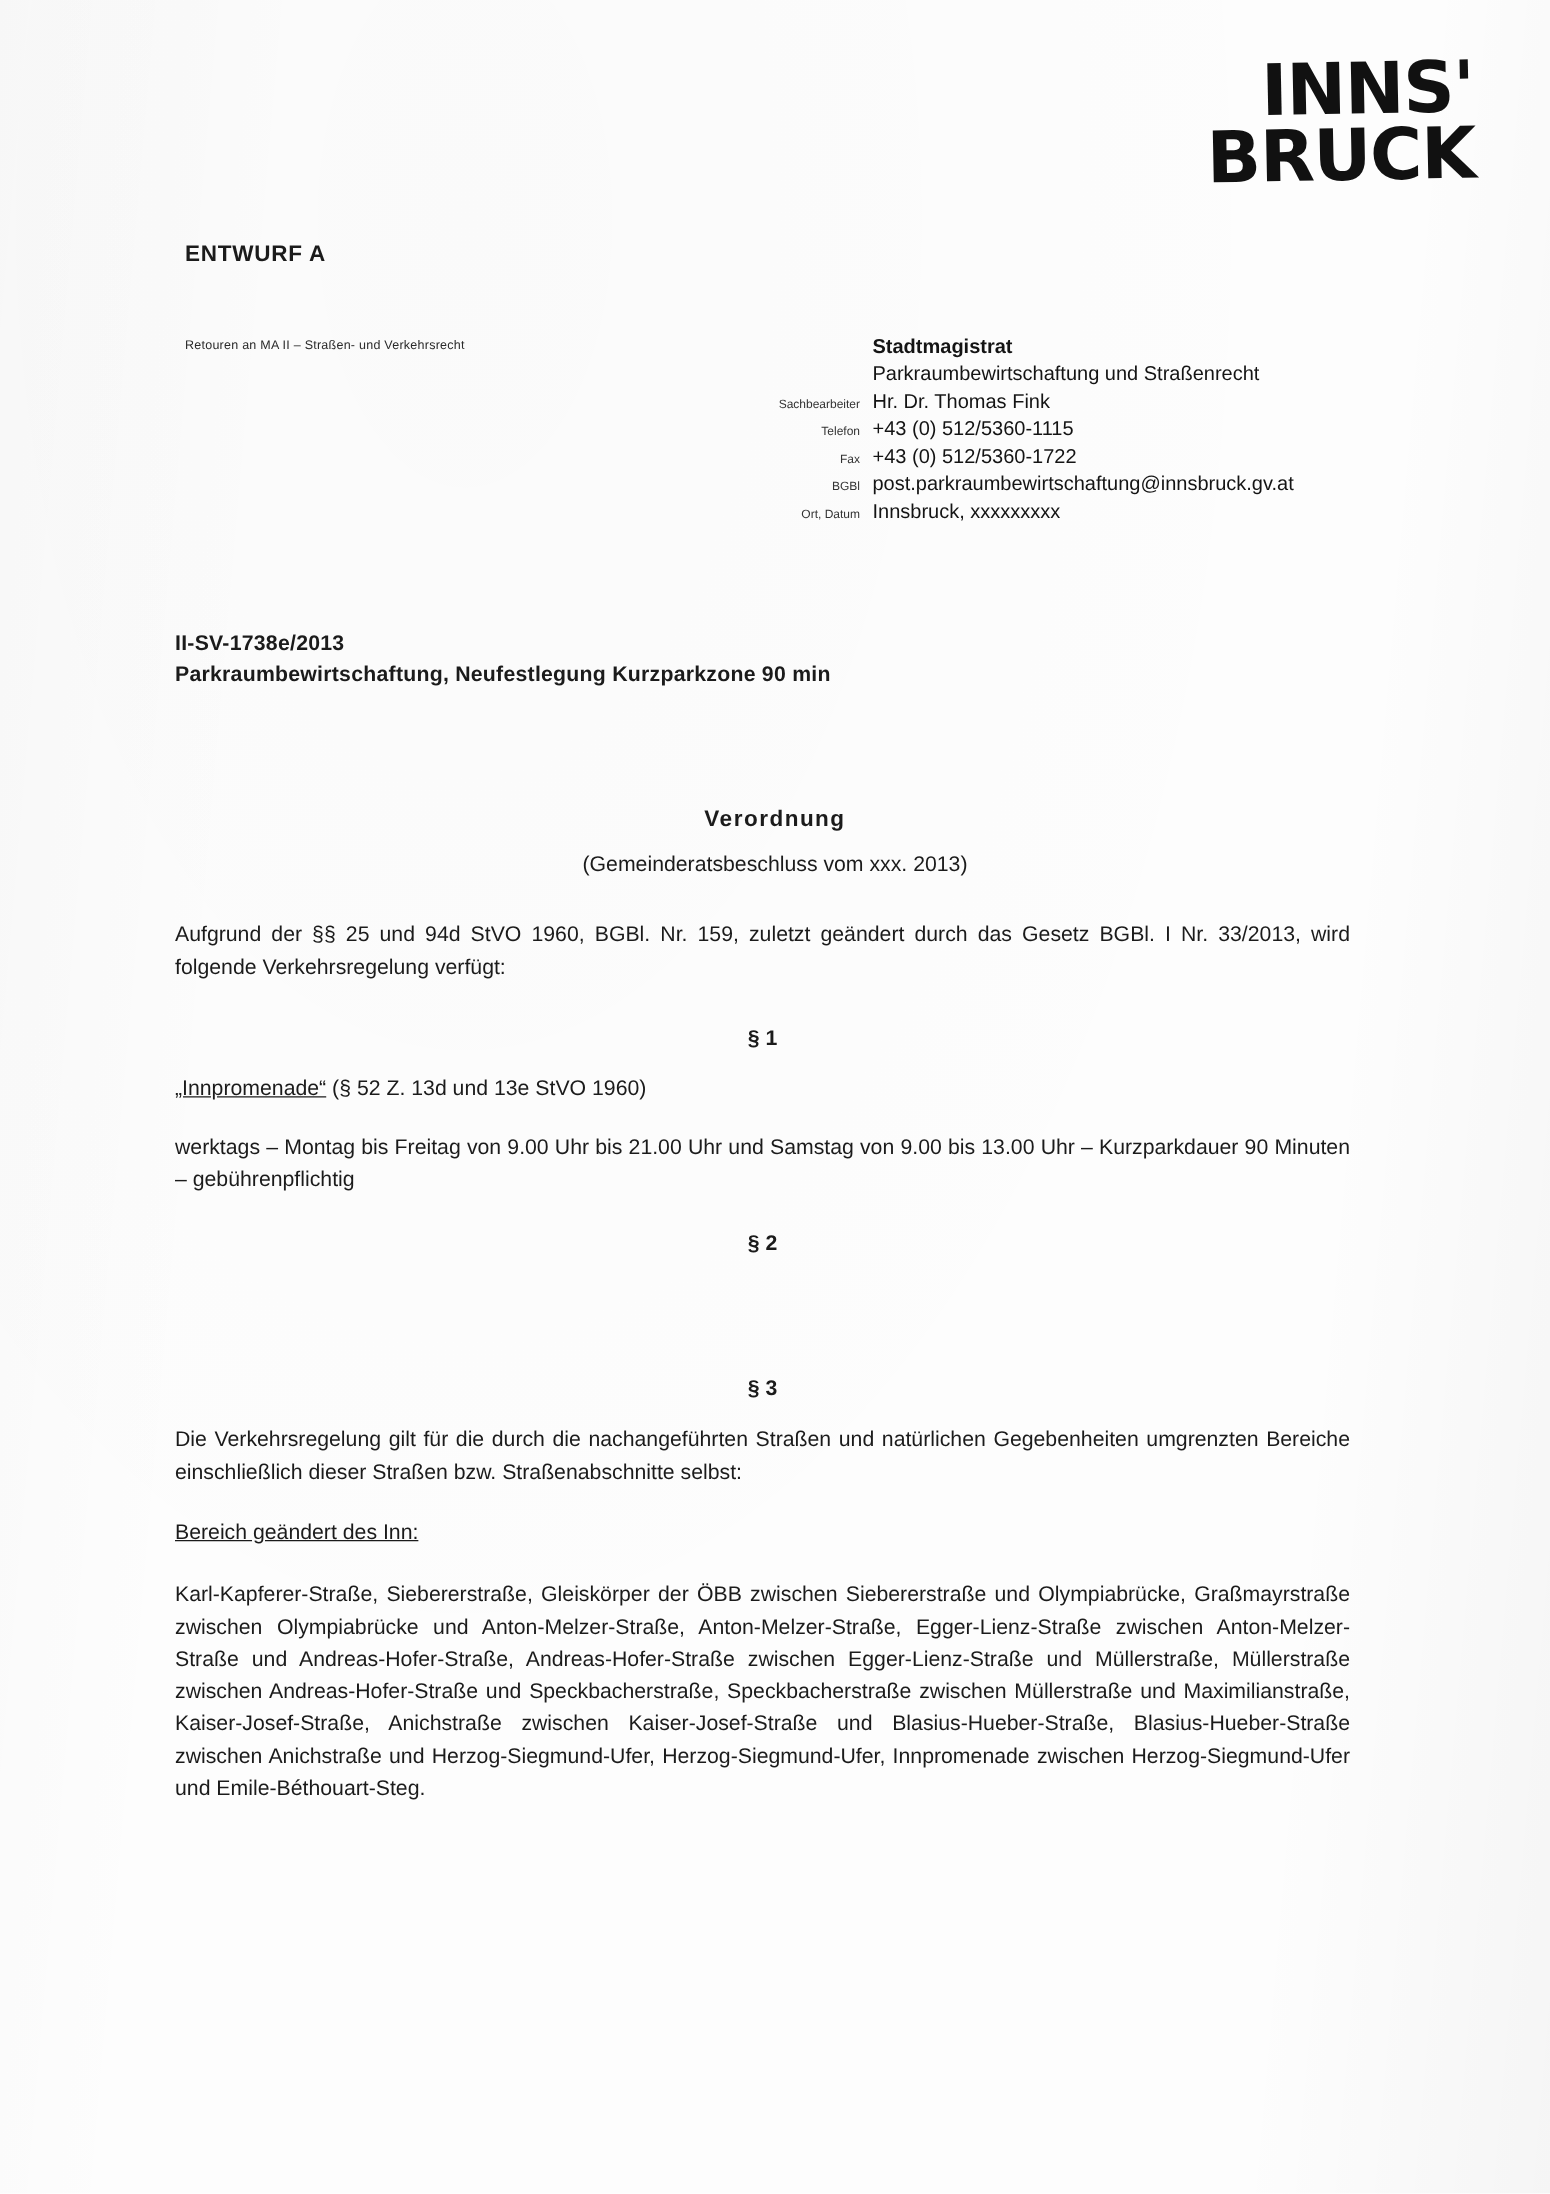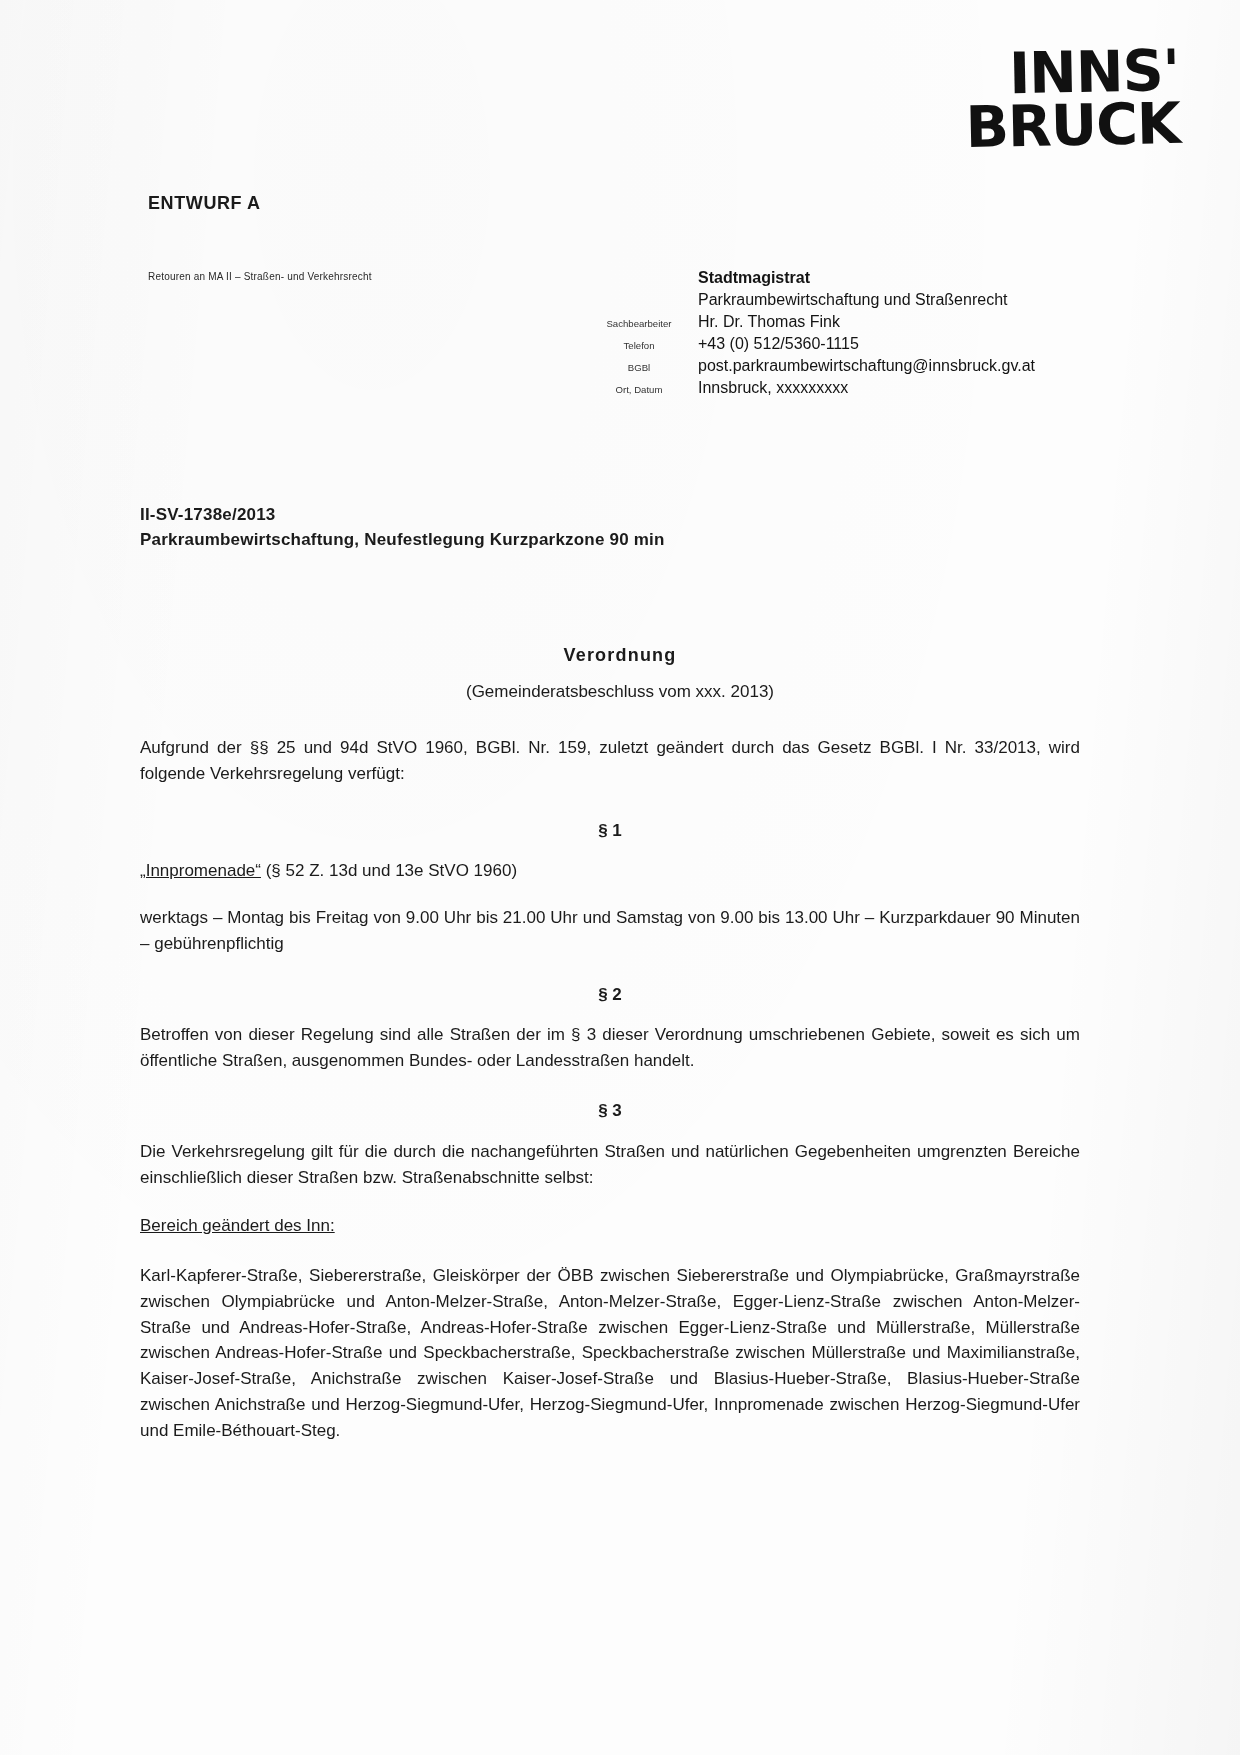--- a/index.html
+++ b/index.html
@@ -72,21 +72,21 @@
     width: 520px;
     font-size: 14.5px;
   }
   .contact .row {
     display: flex;
     align-items: baseline;
     margin-bottom: 4px;
   }
   .contact .lbl {
     width: 98px;
-    text-align: center;
+    text-align: right;
     font-size: 9.6px;
     color: #333;
     padding-right: 10px;
     flex: 0 0 auto;
   }
   .contact .val {
     font-size: 16px;
     color: #141414;
   }
   .contact .val.bold { font-weight: bold; }
@@ -164,20 +164,24 @@
     </div>
     <div class="row">
       <div class="lbl">Sachbearbeiter</div>
       <div class="val">Hr. Dr. Thomas Fink</div>
     </div>
     <div class="row">
       <div class="lbl">Telefon</div>
       <div class="val">+43 (0) 512/5360-1115</div>
     </div>
     <div class="row">
+      <div class="lbl">Fax</div>
+      <div class="val">+43 (0) 512/5360-1722</div>
+    </div>
+    <div class="row">
       <div class="lbl">BGBl</div>
       <div class="val">post.parkraumbewirtschaftung@innsbruck.gv.at</div>
     </div>
     <div class="row">
       <div class="lbl">Ort, Datum</div>
       <div class="val">Innsbruck, xxxxxxxxx</div>
     </div>
   </div>
 
   <div class="refblock">
@@ -192,21 +196,20 @@
 
   <div class="body-text sec1">§ 1</div>
 
   <div class="body-text kurz">
     <u>„Innpromenade“</u><span> (§ 52 Z. 13d und 13e StVO 1960)</span>
   </div>
 
   <div class="body-text werktags">werktags – Montag bis Freitag von 9.00 Uhr bis 21.00 Uhr und Samstag von 9.00 bis 13.00 Uhr – Kurzparkdauer 90 Minuten – gebührenpflichtig</div>
 
   <div class="body-text sec2">§ 2</div>
-  <div class="body-text para2">Betroffen von dieser Regelung sind alle Straßen der im § 3 dieser Verordnung umschriebenen Gebiete, soweit es sich um öffentliche Straßen, ausgenommen Bundes- oder Landesstraßen handelt.</div>
 
   <div class="body-text sec3">§ 3</div>
   <div class="body-text para3">Die Verkehrsregelung gilt für die durch die nachangeführten Straßen und natürlichen Gegebenheiten umgrenzten Bereiche einschließlich dieser Straßen bzw. Straßenabschnitte selbst:</div>
 
   <div class="body-text bereich">
     <span>Bereich geändert des Inn:</span>
   </div>
 
   <div class="body-text streets">Karl-Kapferer-Straße, Siebererstraße, Gleiskörper der ÖBB zwischen Siebererstraße und Olympiabrücke, Graßmayrstraße zwischen Olympiabrücke und Anton-Melzer-Straße, Anton-Melzer-Straße, Egger-Lienz-Straße zwischen Anton-Melzer-Straße und Andreas-Hofer-Straße, Andreas-Hofer-Straße zwischen Egger-Lienz-Straße und Müllerstraße, Müllerstraße zwischen Andreas-Hofer-Straße und Speckbacherstraße, Speckbacherstraße zwischen Müllerstraße und Maximilianstraße, Kaiser-Josef-Straße, Anichstraße zwischen Kaiser-Josef-Straße und Blasius-Hueber-Straße, Blasius-Hueber-Straße zwischen Anichstraße und Herzog-Siegmund-Ufer, Herzog-Siegmund-Ufer, Innpromenade zwischen Herzog-Siegmund-Ufer und Emile-Béthouart-Steg.</div>
 

